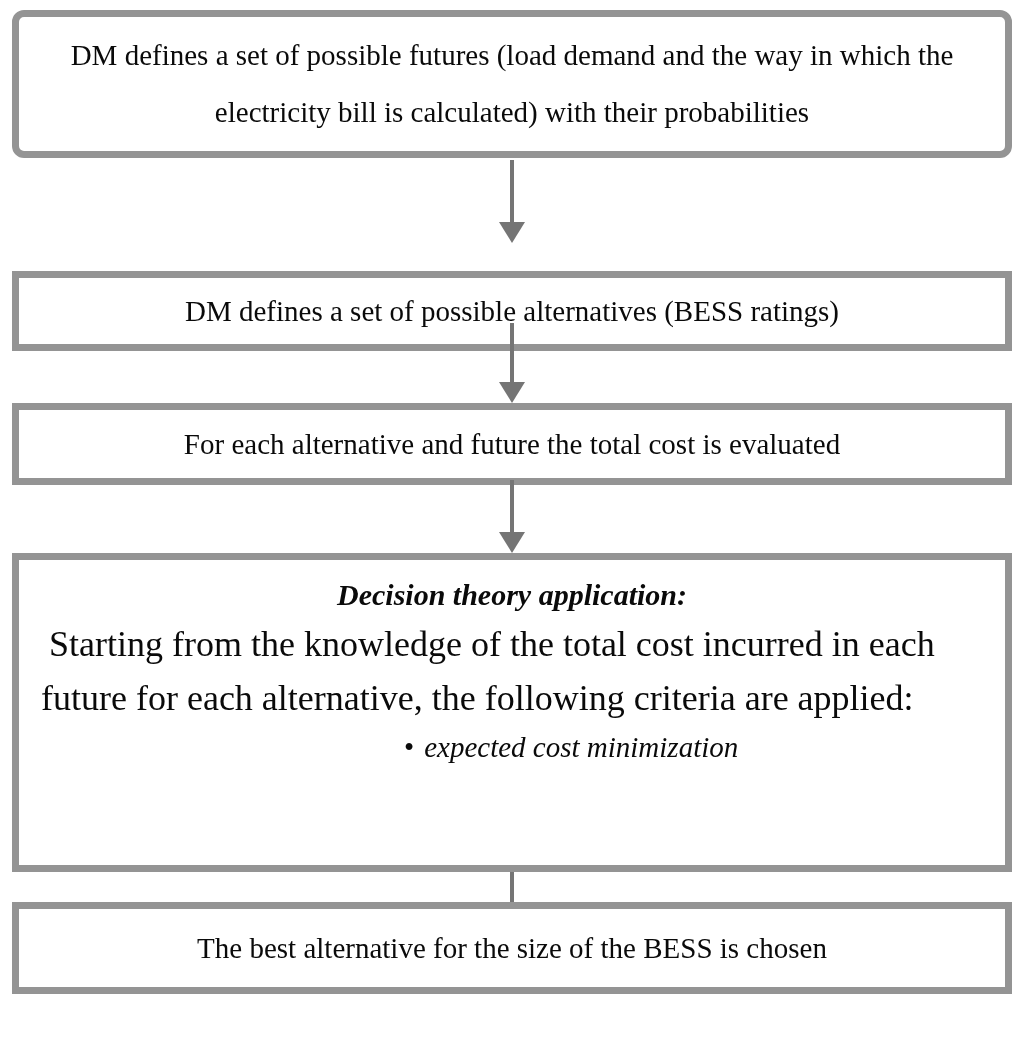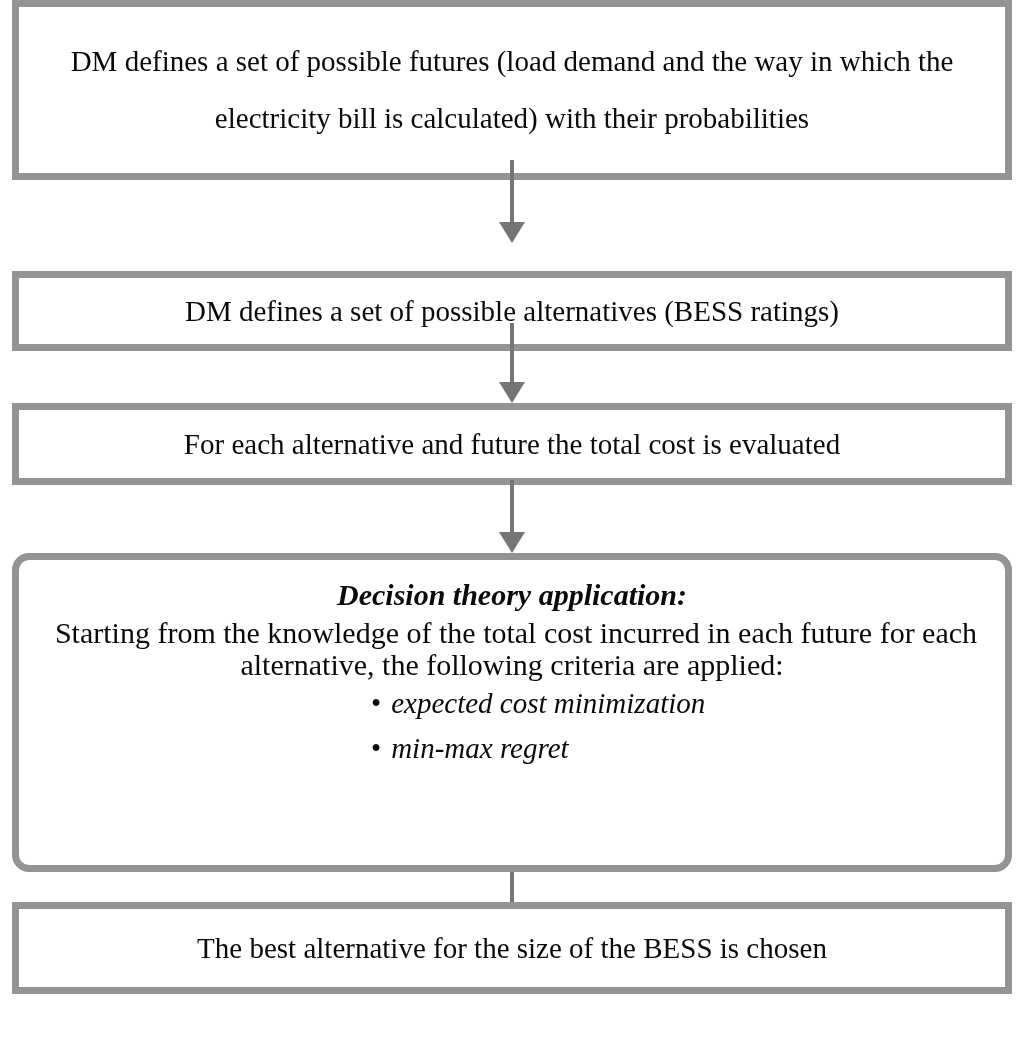--- a/index.html
+++ b/index.html
@@ -16,25 +16,25 @@
   }
   .flow-box{
     position:absolute;left:12px;width:1000px;box-sizing:border-box;
     background:var(--bg);border:7px solid var(--border);
   }
   .center-box{
     display:flex;align-items:center;justify-content:center;
     text-align:center;
   }
   .box-text{font-size:29px;line-height:1.55;}
-  #box1{top:0;height:180px;}
+  #box1{top:10px;height:148px;border-radius:12px;}
   #box1 .box-text{line-height:1.95;max-width:930px;}
   #box2{top:243px;height:80px;margin-top:28px;}
   #box3{top:403px;height:82px;}
-  #box4{top:553px;height:319px;padding:12px 22px 0 22px;border-radius:17px;}
+  #box4{top:553px;height:319px;padding:12px 22px 0 22px;}
   #box5{top:902px;height:92px;}
   .arrow{
     position:absolute;left:0;width:1024px;
     display:flex;flex-direction:column;align-items:center;
   }
   .arrow .shaft{width:4px;flex:1 1 auto;background:var(--arrow);}
   .arrow .head{
     width:0;height:0;flex:0 0 auto;
     border-left:13px solid transparent;
     border-right:13px solid transparent;
@@ -42,27 +42,28 @@
   }
   #arrow1{top:160px;height:83px;}
   #arrow2{top:323px;height:80px;}
   #arrow3{top:480px;height:73px;}
   #arrow4{top:872px;height:78px;}
   .decision-title{
     text-align:center;font-weight:bold;font-style:italic;
     font-size:30px;line-height:45px;
   }
   .decision-body{
-    font-size:30px;line-height:32px;text-align:center;
+    font-size:36px;line-height:54px;text-align:left;
     text-indent:8px;
   }
   .bullet-list{margin-left:330px;}
   .bullet-line{
     font-style:italic;font-size:29px;line-height:45px;
     white-space:nowrap;
+    margin-left:33px;
   }
   .bullet-glyph{margin-right:10px;font-style:normal;}
 </style>
 </head>
 <body>
 
 <div id="box1" class="flow-box center-box">
   <div class="box-text">DM defines a set of possible futures (load demand and the way in which the electricity bill is calculated) with their probabilities</div>
 </div>
 
@@ -89,23 +90,20 @@
   <div class="head"></div>
 </div>
 
 <div id="box4" class="flow-box">
   <div class="decision-title">Decision theory application:</div>
   <div class="decision-body">Starting from the knowledge of the total cost incurred in each future for each alternative, the following criteria are applied:</div>
   <div class="bullet-list">
     <div class="bullet-line">
       <span class="bullet-glyph">•</span><span>expected cost minimization</span>
     </div>
-    <div class="bullet-line">
-      <span class="bullet-glyph">•</span><span>min-max regret</span>
-    </div>
   </div>
 </div>
 
 <div id="arrow4" class="arrow">
   <div class="shaft"></div>
   <div class="head"></div>
 </div>
 
 <div id="box5" class="flow-box center-box">
   <div class="box-text">The best alternative for the size of the BESS is chosen</div>

